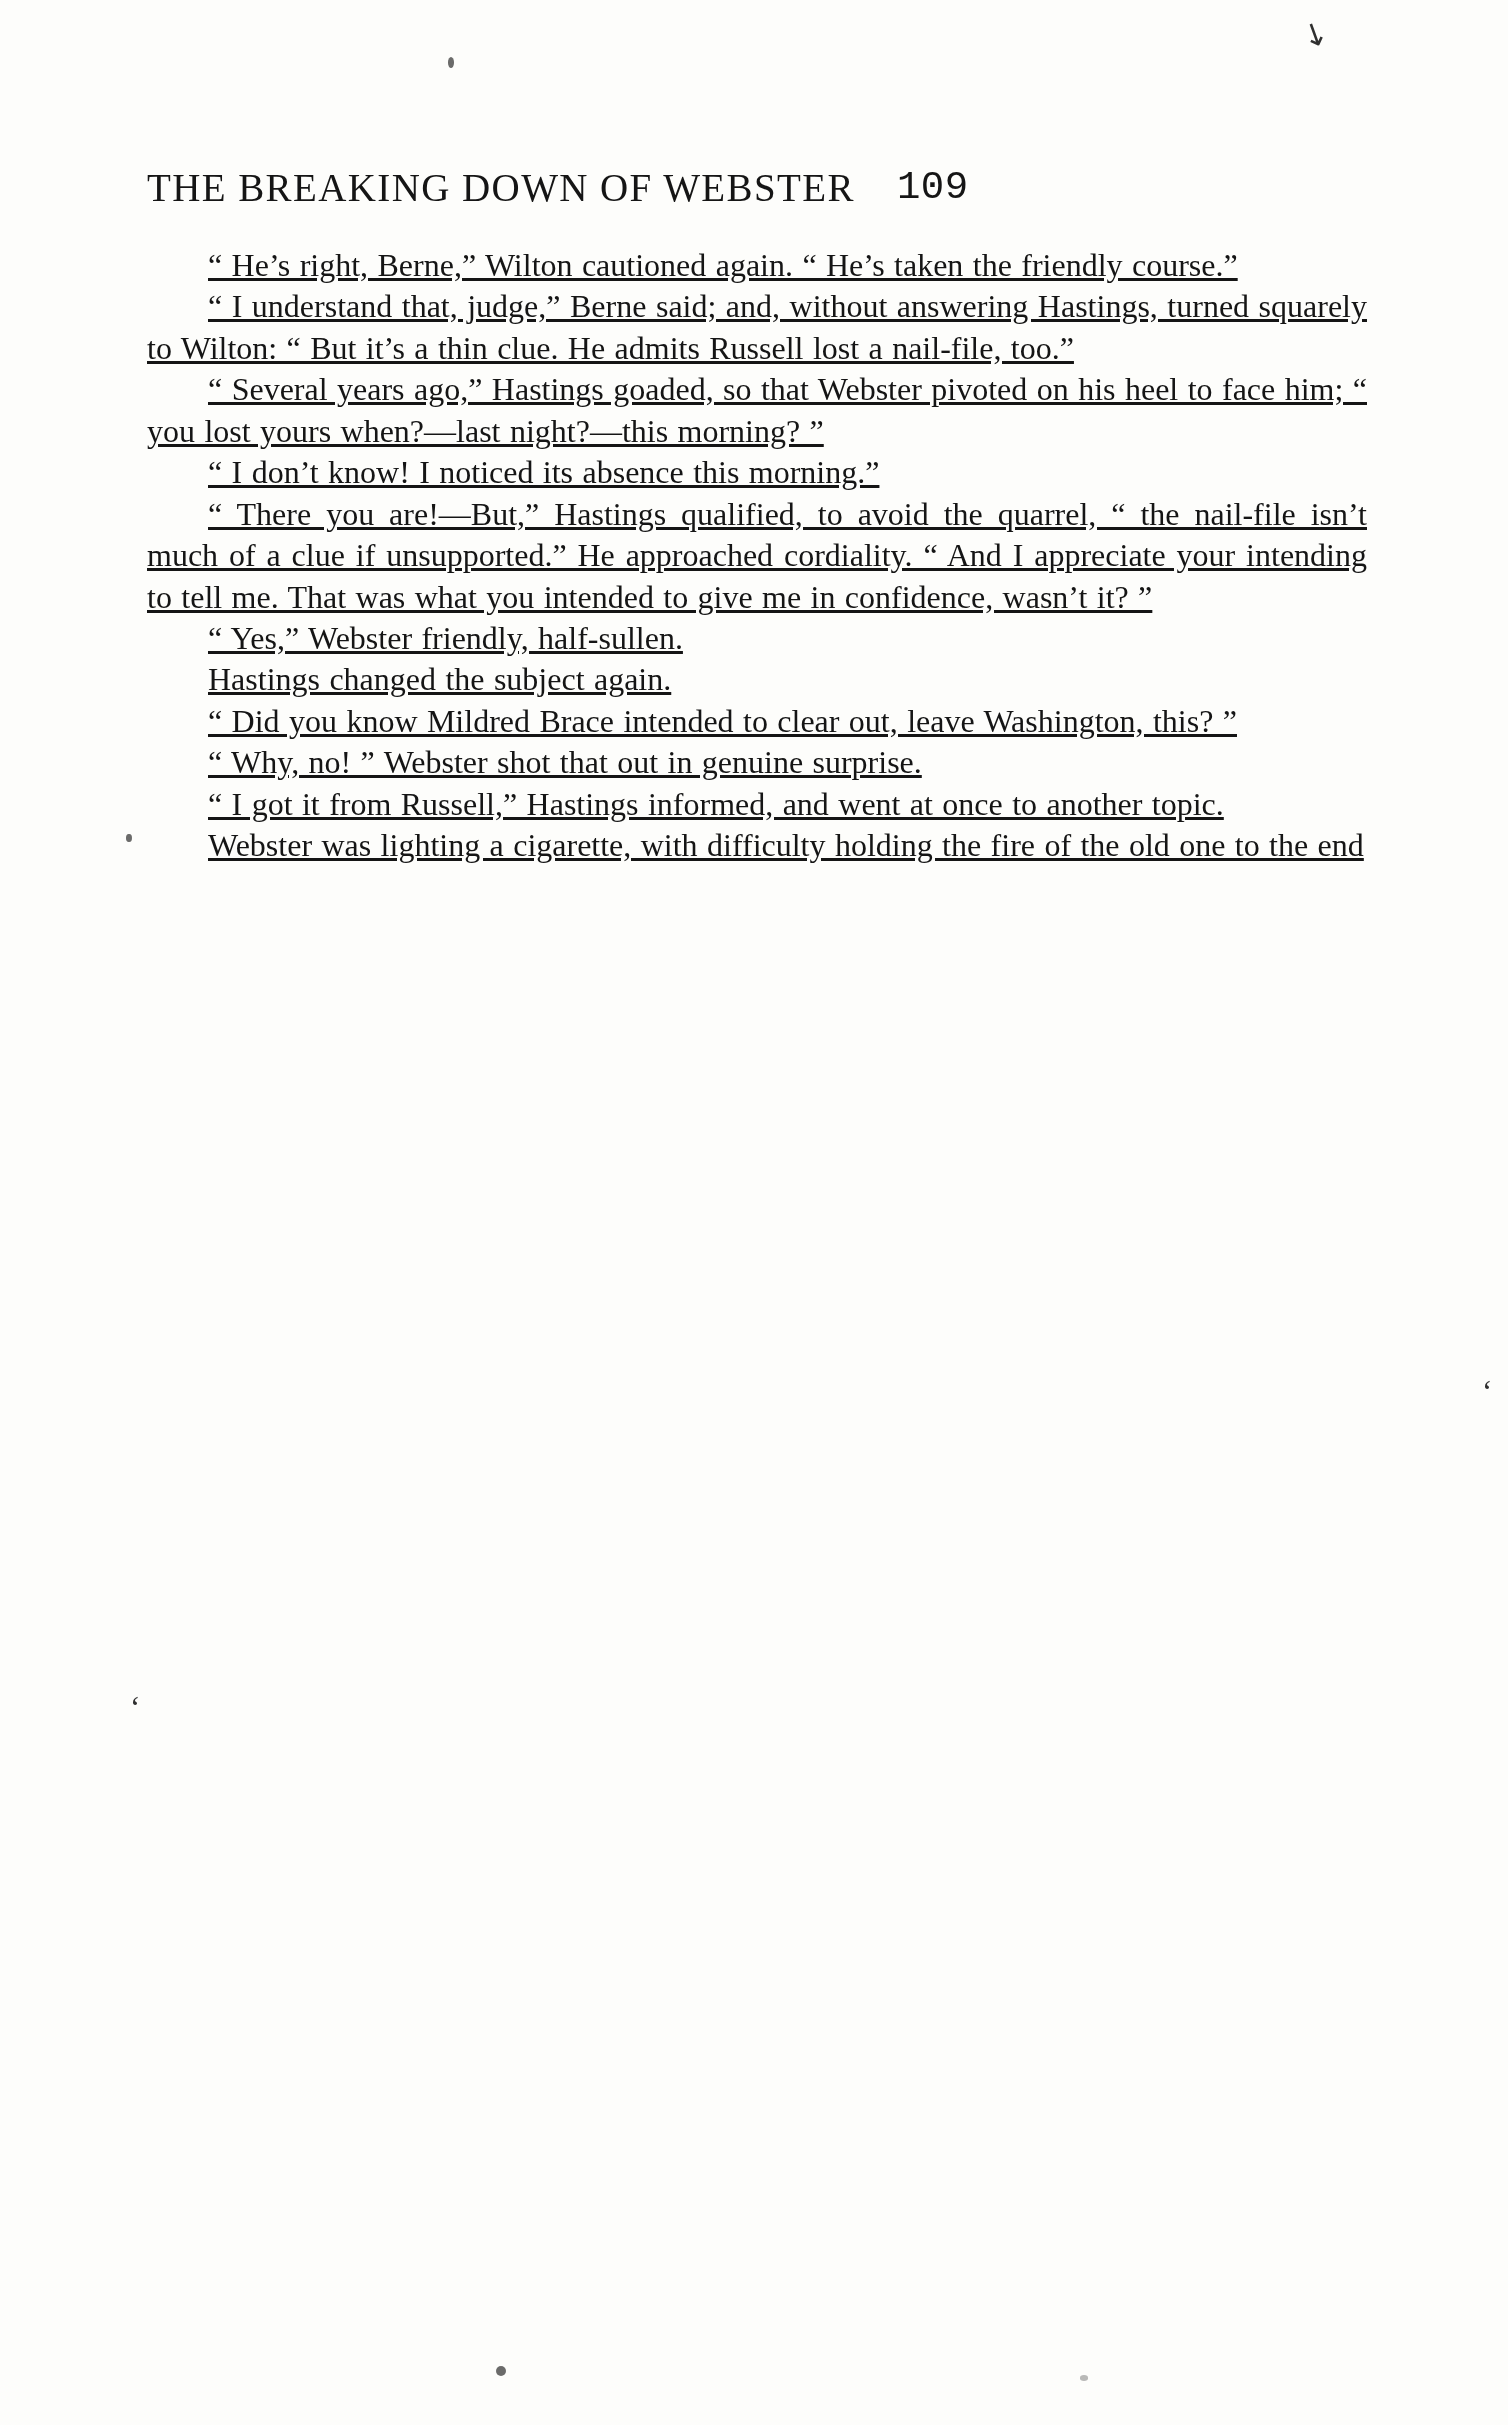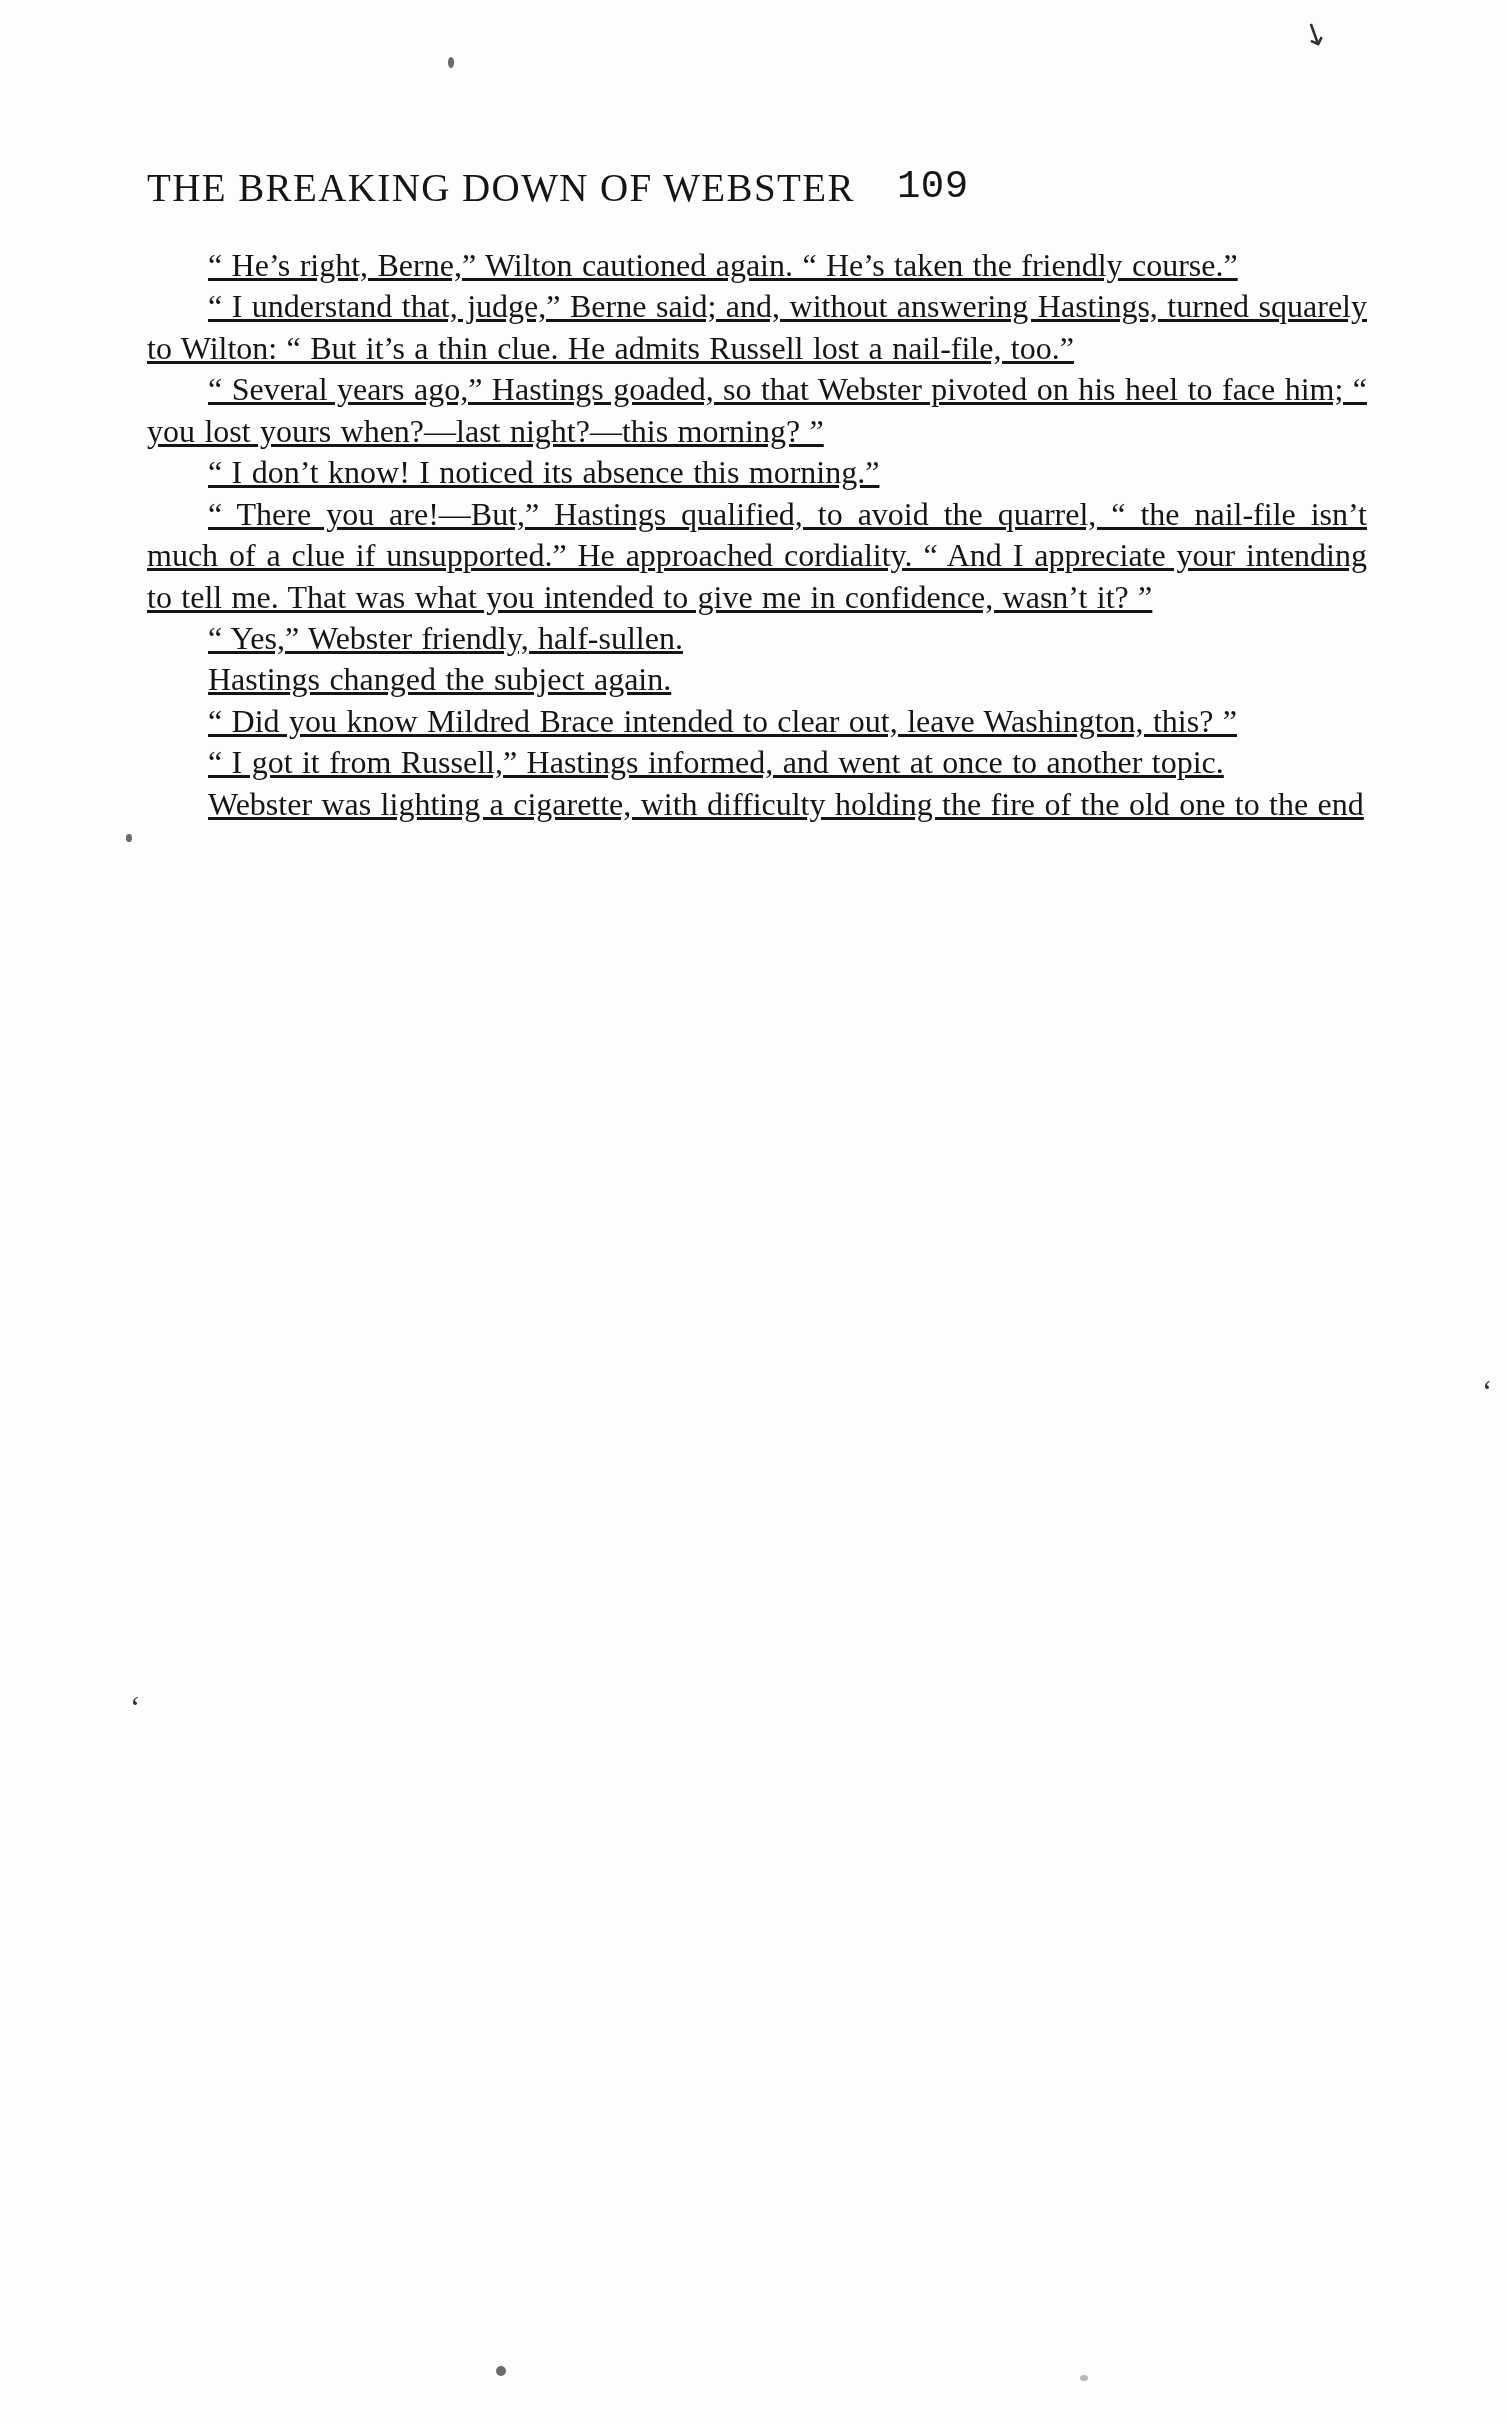--- a/index.html
+++ b/index.html
@@ -24,21 +24,21 @@
     background: #fdfdfb;
   }
   .page-inner {
     position: absolute;
     left: 147px;
     top: 165px;
     width: 1220px;
   }
   .running-head {
     display: flex;
-    align-items: flex-start;
+    align-items: flex-end;
     justify-content: flex-start;
     font-size: 39px;
     letter-spacing: 1.1px;
     font-weight: 400;
     margin: 0 0 35px 0;
     white-space: nowrap;
   }
   .running-head .rh-title {
     font-variant: normal;
     text-transform: uppercase;
@@ -98,19 +98,20 @@
 
     <div class="body-text">
       <p>“ He’s right, Berne,” Wilton cautioned again. “ He’s taken the friendly course.”</p>
       <p>“ I understand that, judge,” Berne said; and, without answering Hastings, turned squarely to Wilton: “ But it’s a thin clue.  He admits Russell lost a nail-file, too.”</p>
       <p>“ Several years ago,” Hastings goaded, so that Webster pivoted on his heel to face him; “ you lost yours when?—last night?—this morning? ”</p>
       <p>“ I don’t know!  I noticed its absence this morning.”</p>
       <p>“ There you are!—But,” Hastings qualified, to avoid the quarrel, “ the nail-file isn’t much of a clue if unsupported.”  He approached cordiality. “ And I appreciate your intending to tell me. That was what you intended to give me in confidence, wasn’t it? ”</p>
       <p>“ Yes,” Webster friendly, half-sullen.</p>
       <p>Hastings changed the subject again.</p>
       <p>“ Did you know Mildred Brace intended to clear out, leave Washington, this? ”</p>
+      <p>“ Why, no! ”  Webster shot that out in genuine surprise.</p>
       <p>“ I got it from Russell,” Hastings informed, and went at once to another topic.</p>
       <p>Webster was lighting a cigarette, with difficulty holding the fire of the old one to the end</p>
     </div>
 
   </div>
 </div>
 
 
 </body></html>

